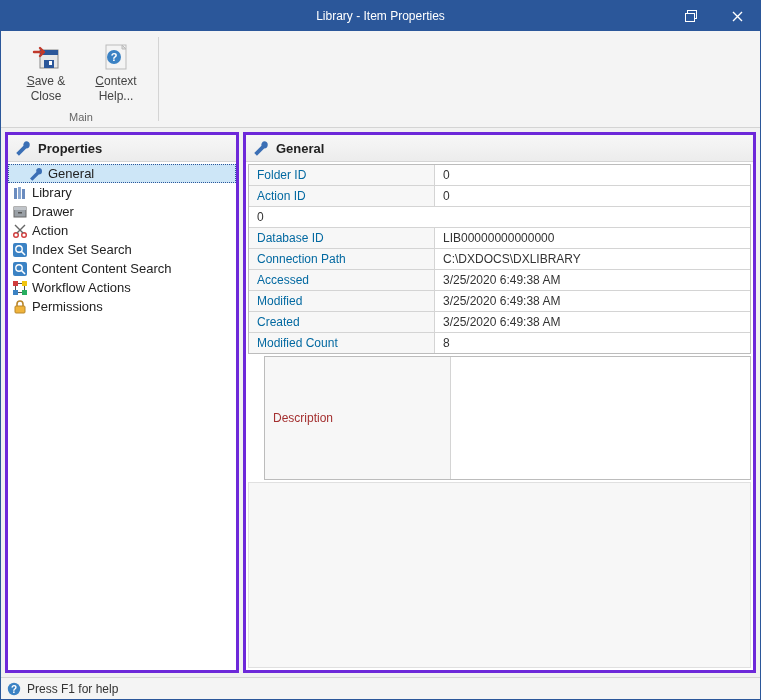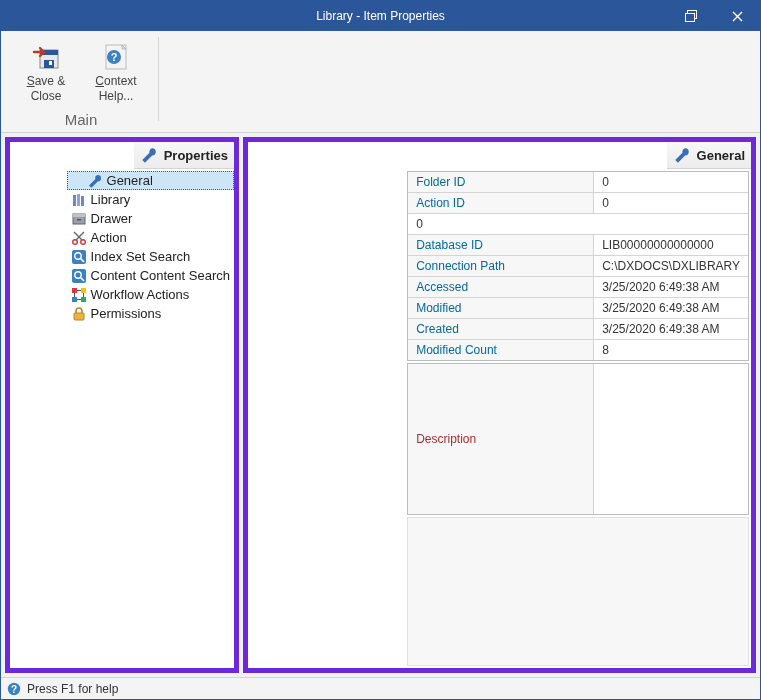--- a/index.html
+++ b/index.html
@@ -77,21 +77,21 @@
     font-size: 12px;
     color: #444;
     line-height: 1.25;
   }
   .ribbon-btn .icon {
     width: 32px; height: 32px;
     margin: 0 auto 2px auto;
     display: block;
   }
   .ribbon-group-label {
-    font-size: 15px;
+    font-size: 11px;
     color: #666;
     padding: 2px 0;
   }
   .ribbon-sep {
     display: inline-block;
     width: 1px; height: 84px;
     background: #d4d4d4;
     vertical-align: top;
     margin: 2px 2px 0 2px;
   }
@@ -100,25 +100,24 @@
   .content {
     flex: 1;
     display: flex;
     gap: 4px;
     padding: 4px;
     min-height: 0;
     background: #f1f1f1;
   }
   .panel {
     background: #fff;
-    border: 5px solid #6d28d9;
+    border: 3px solid #6d28d9;
     display: flex;
     flex-direction: column;
     min-height: 0;
-    align-items: flex-end;
   }
   .left-panel { width: 234px; }
   .right-panel { flex: 1; }
 
   .panel-header {
     background: linear-gradient(#f7f7f7, #ececec);
     border-bottom: 1px solid #d4d4d4;
     padding: 4px 6px;
     display: flex;
     align-items: center;
@@ -184,22 +183,22 @@
     background: #f7f7f7;
   }
   .prop-value {
     flex: 1;
     padding: 3px 8px;
     color: #333;
   }
   .desc-block {
     display: flex;
     border: 1px solid #bcbcbc;
-    margin: 0 2px 2px 2px;
-    height: 152px;
+    margin: 0 2px 2px 18px;
+    height: 124px;
   }
   .desc-label {
     width: 186px;
     padding: 4px 8px;
     color: #a43030;
     border-right: 1px solid #d4d4d4;
     background: #f7f7f7;
     display: flex;
     align-items: center;
     font-size: 12px;

